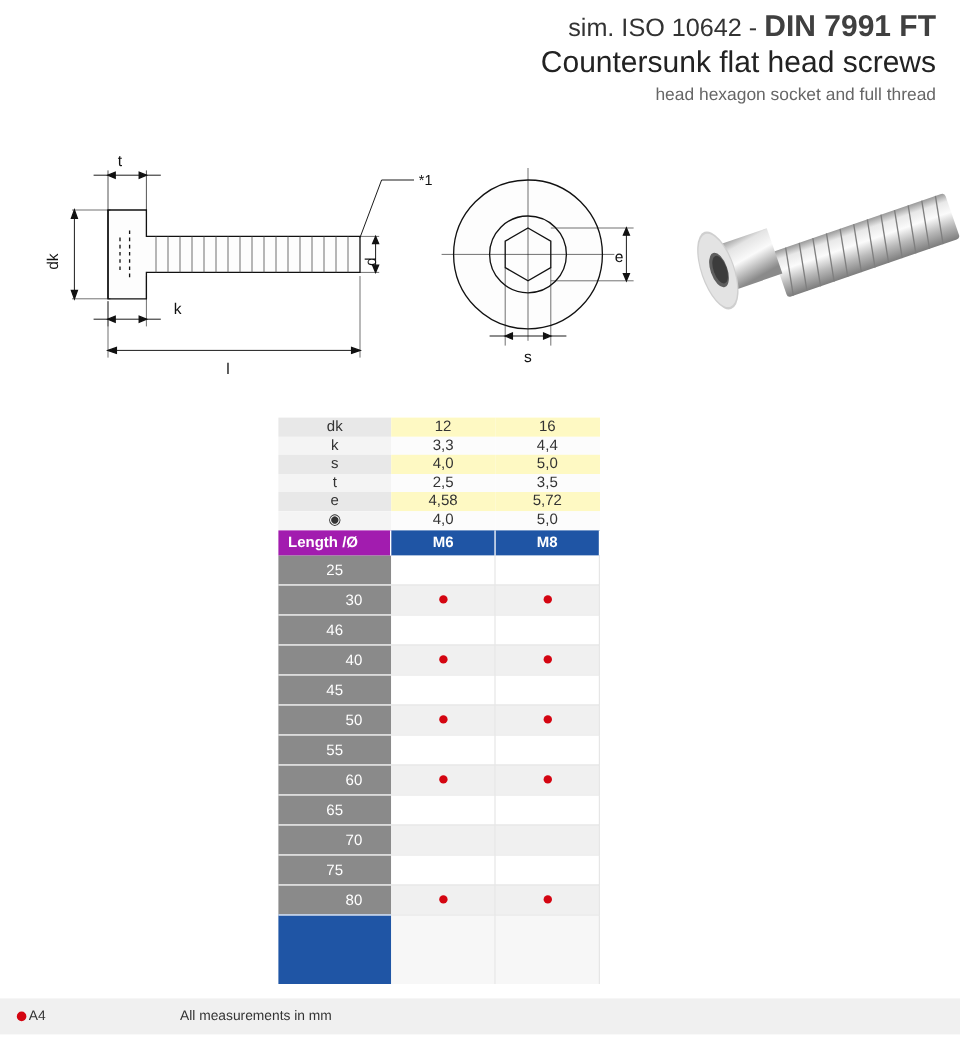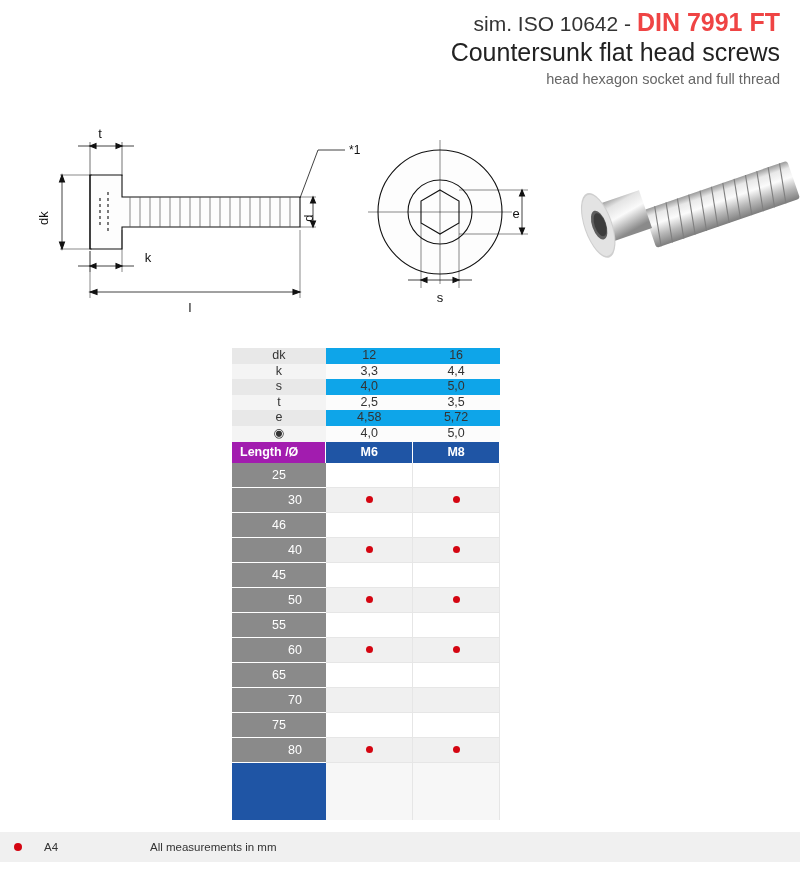--- a/index.html
+++ b/index.html
@@ -22,21 +22,21 @@
   
   .header {
     position: absolute;
     top: 8px;
     right: 20px;
     text-align: right;
     line-height: 1.12;
   }
   .header .line1 { font-size: 21px; color: #333; }
   .header .line1 .std { font-weight: normal; }
-  .header .line1 .din { font-weight: bold; font-size: 25px; color: #ef4444; }
+  .header .line1 .din { font-weight: bold; font-size: 25px; color: #404040; }
   .header .line2 { font-size: 25px; color: #222; margin-top: 2px; }
   .header .line3 { font-size: 14.5px; color: #666; margin-top: 5px; }
 
   
   .drawing {
     position: absolute;
     top: 120px;
     left: 0;
     width: 800px;
     height: 210px;
@@ -64,21 +64,21 @@
   }
   .dim-label {
     width: 94px;
     background: #e8e8e8;
     color: #333;
     font-size: 12.5px;
   }
   .dim-label.alt { background: #f4f4f4; }
   .dim-val {
     width: 87px;
-    background: #0ea5e9;
+    background: #fef9c3;
     color: #333;
   }
   .dim-val.alt { background: #fcfcfc; }
 
   tr.header-row th {
     background: #1f55a5;
     color: #ffffff;
     font-weight: bold;
     font-size: 12.5px;
     height: 21px;
@@ -131,21 +131,21 @@
     height: 30px;
     background: #f0f0f0;
     display: flex;
     align-items: center;
     font-size: 11.5px;
     color: #333;
   }
   .footer .legend {
     display: flex;
     align-items: center;
-    gap: 22px;
+    gap: 2px;
     padding-left: 14px;
     width: 150px;
   }
   .footer .legend .dot { width: 8px; height: 8px; }
   .footer .measure { margin-left: 0px; }
 
   .axis-label { font-size: 13px; font-family: "Liberation Sans", sans-serif; fill: #111; }
   .star { font-size: 12px; fill: #111; }
 </style>
 </head>

